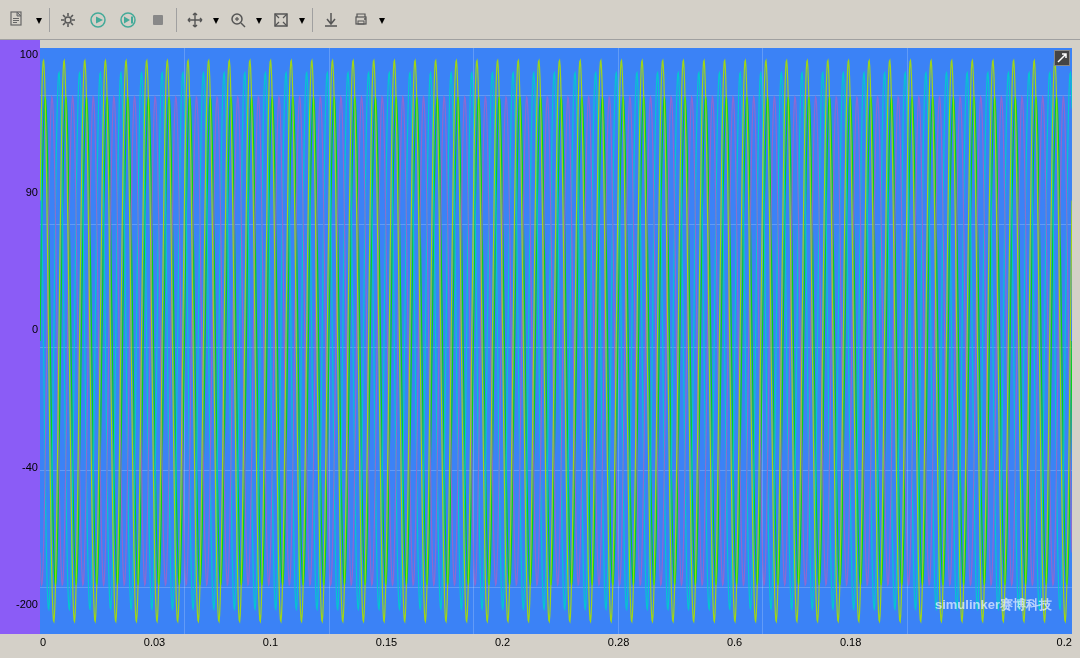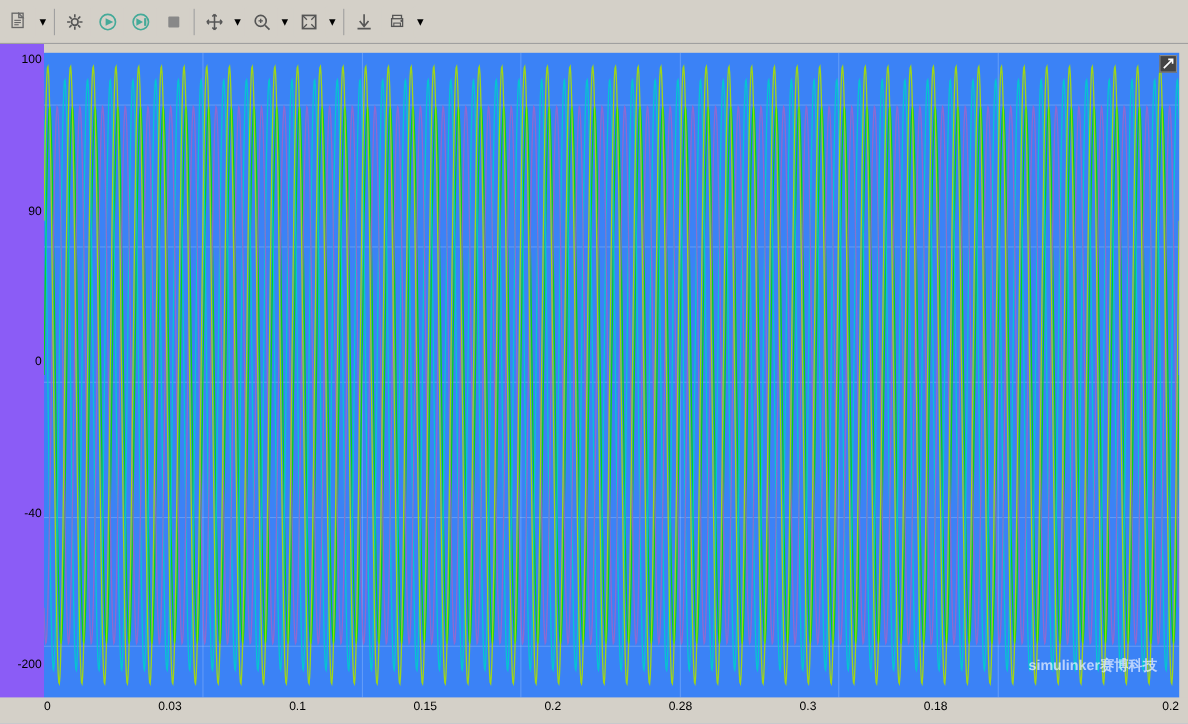--- a/index.html
+++ b/index.html
@@ -305,18 +305,18 @@
 </div>
 
 <div id="x-axis">
   <div id="x-axis-labels">
     <span>0</span>
     <span>0.03</span>
     <span>0.1</span>
     <span>0.15</span>
     <span>0.2</span>
     <span>0.28</span>
-    <span>0.3</span>
+    <span>0.6</span>
     <span>0.18</span>
     <span></span>
     <span>0.2</span>
   </div>
 </div>
 
 </body></html>

